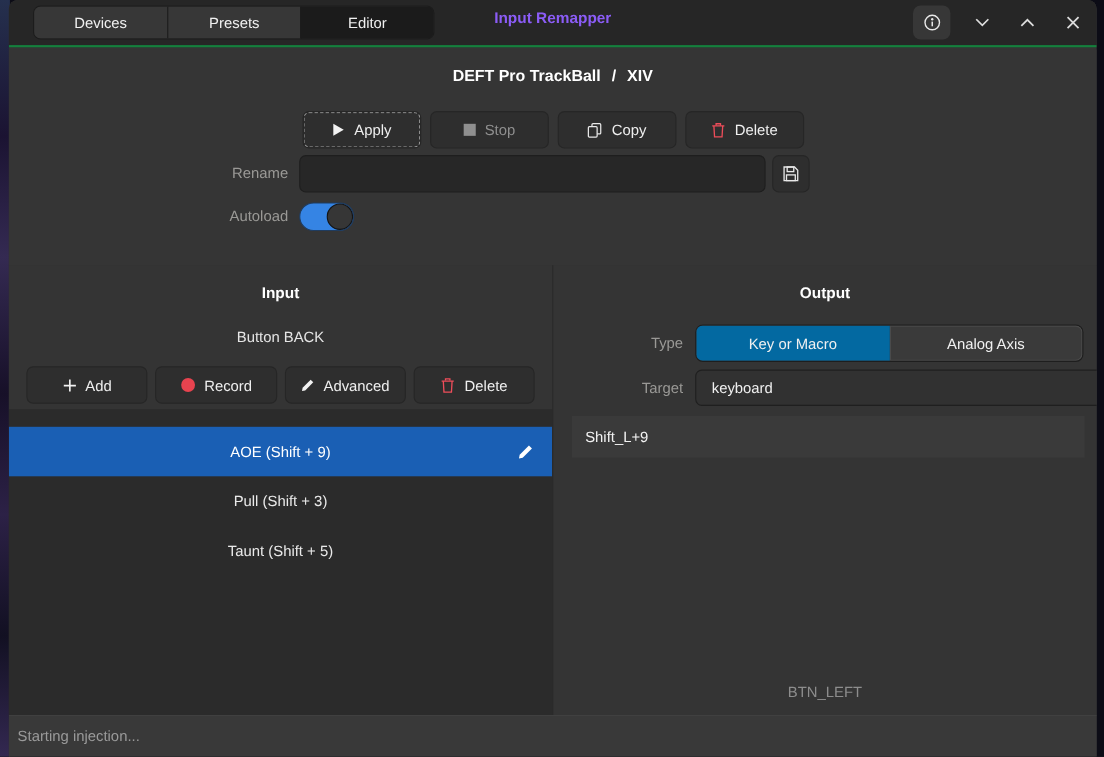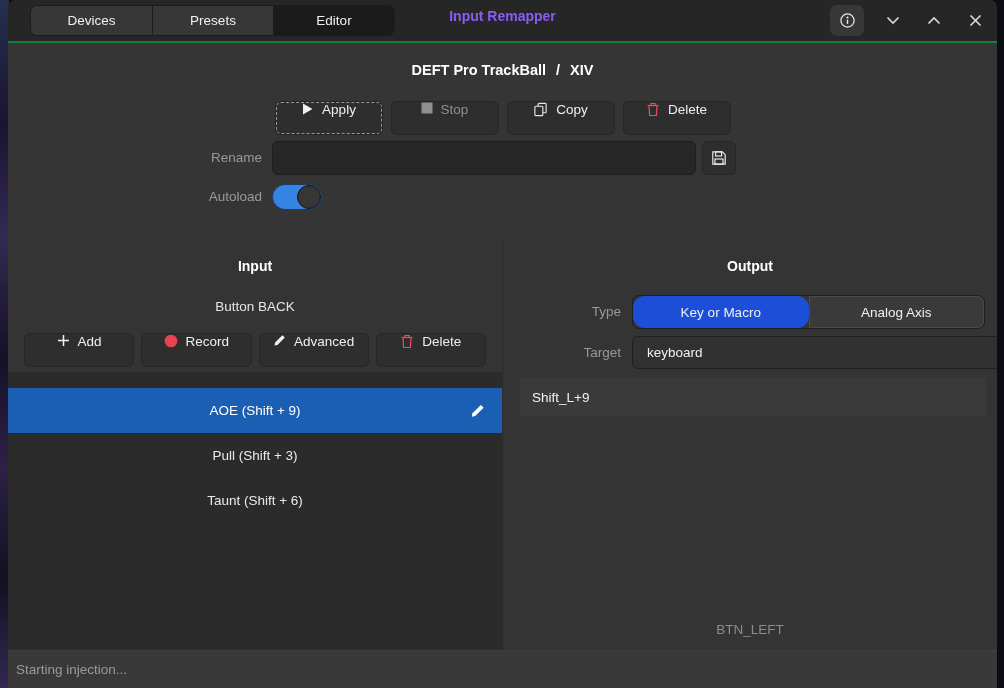--- a/index.html
+++ b/index.html
@@ -54,21 +54,21 @@
     position:absolute; top:17px; left:0; right:0; text-align:center;
     font-weight:bold; font-size:14.5px; color:#ffffff;
   }
   .device-title span { margin:0 5px; }
   .action-row {
     position:absolute; top:56px; left:0; right:0;
     display:flex; justify-content:center; gap:8px;
   }
   .btn {
     height:34px; background:#2e2e2e; border:1px solid #262626; border-radius:6px;
-    display:flex; align-items:flex-start; justify-content:center; gap:8px;
+    display:flex; align-items:center; justify-content:center; gap:8px;
     color:#efefef; width:108px;
   }
   .btn.focus-dashed { outline:1px dashed #979797; outline-offset:-2px; }
   .btn.disabled { color:#8f8f8f; }
   .form-label {
     position:absolute; left:0; width:254px; text-align:right;
     color:#9a9996; line-height:34px;
   }
   .rename-row { position:absolute; top:96px; left:0; right:0; height:34px; }
   .rename-input {
@@ -121,21 +121,21 @@
     position:absolute; left:0; width:118px; text-align:right;
     color:#9a9996; line-height:34px;
   }
   .segmented {
     position:absolute; left:129px; top:0; width:353px; height:34px;
     display:flex; border-radius:7px; overflow:hidden; border:1px solid #1e1e1e;
   }
   .segment {
     flex:1; display:flex; align-items:center; justify-content:center; color:#f0f0f0;
   }
-  .segment.selected { background:#1d4ed8;border-radius:12px; }
+  .segment.selected { background:#0369a1; }
   .segment.unselected { background:#3a3a3a; box-shadow:inset 0 0 0 1px #4a4a4a; border-radius:0 6px 6px 0; }
   .target-row { position:absolute; top:95px; left:0; right:0; height:34px; }
   .target-row .out-label { line-height:33px; }
   .dropdown {
     position:absolute; left:129px; top:0; width:409px; height:33px;
     background:#313131; border:1px solid #1f1f1f; border-radius:6px;
     display:flex; align-items:center; padding:0 14px; color:#f0f0f0;
   }
   .dropdown .caret { margin-left:auto; display:flex; }
   .code-box {
@@ -322,21 +322,21 @@
         <span class="row-edit">
           <svg width="15" height="15" viewBox="0 0 16 16">
               <path d="M11.6 1.5 l2.9 2.9 -9 9 -3.6 0.7 0.7 -3.6 z" fill="#ffffff"></path>
             </svg>
         </span>
       </div>
       <div class="mapping-row">
         <span>Pull (Shift + 3)</span>
       </div>
       <div class="mapping-row">
-        <span>Taunt (Shift + 6)</span>
+        <span>Taunt (Shift + 5)</span>
       </div>
     </div>
   </div>
 
   <div class="right-panel">
     <div class="panel-title">Output</div>
 
     <div class="type-row">
       <div class="out-label">Type</div>
       <div class="segmented">

